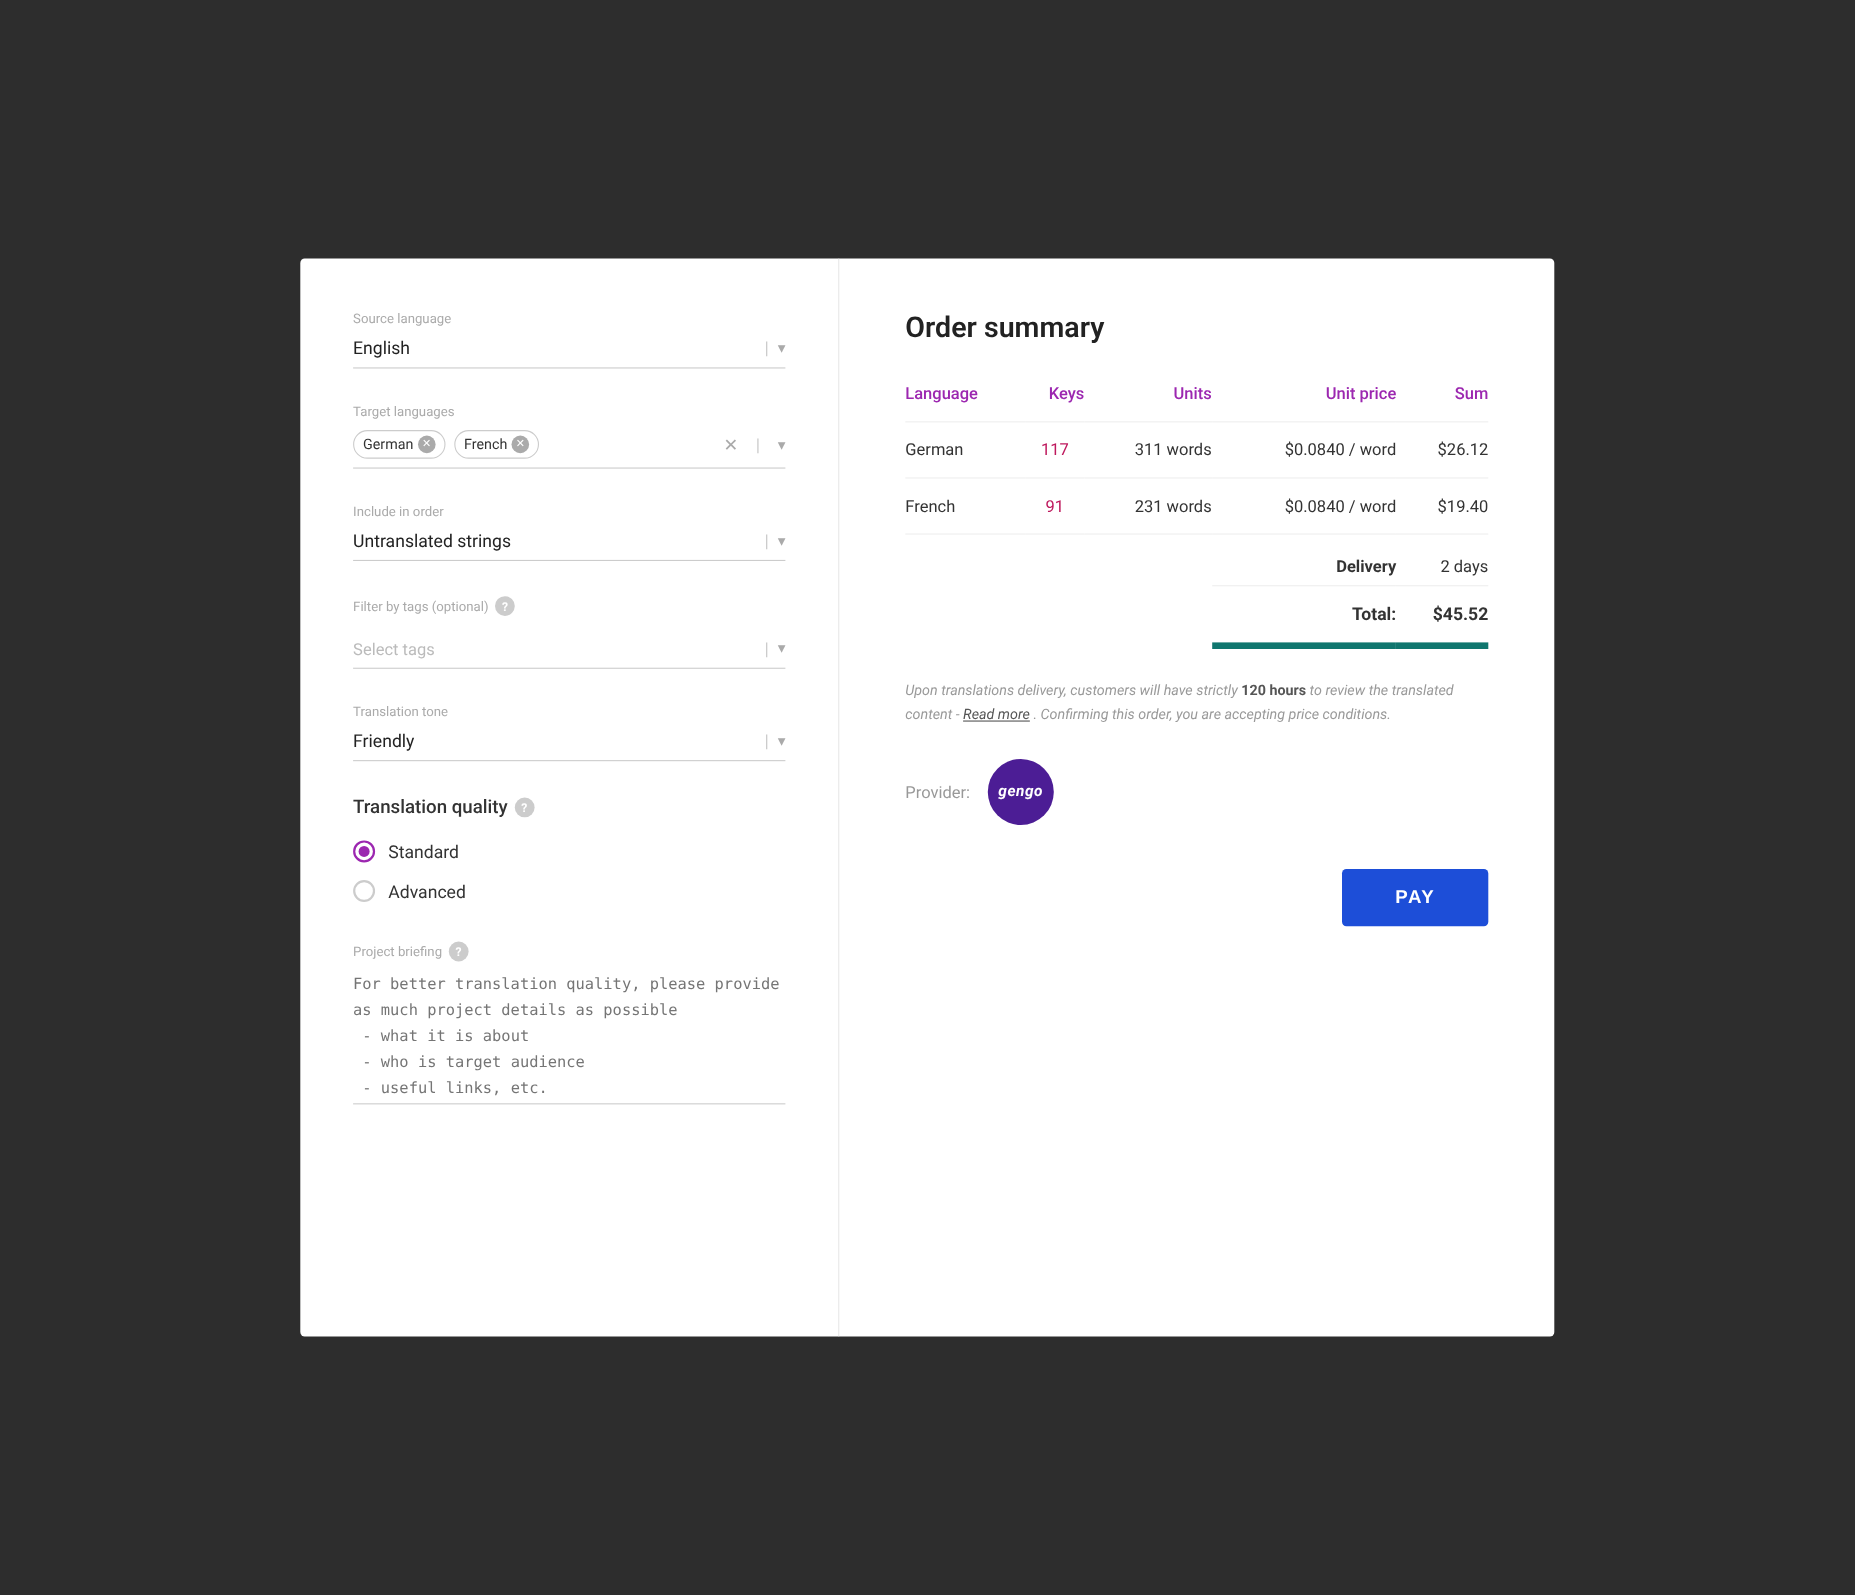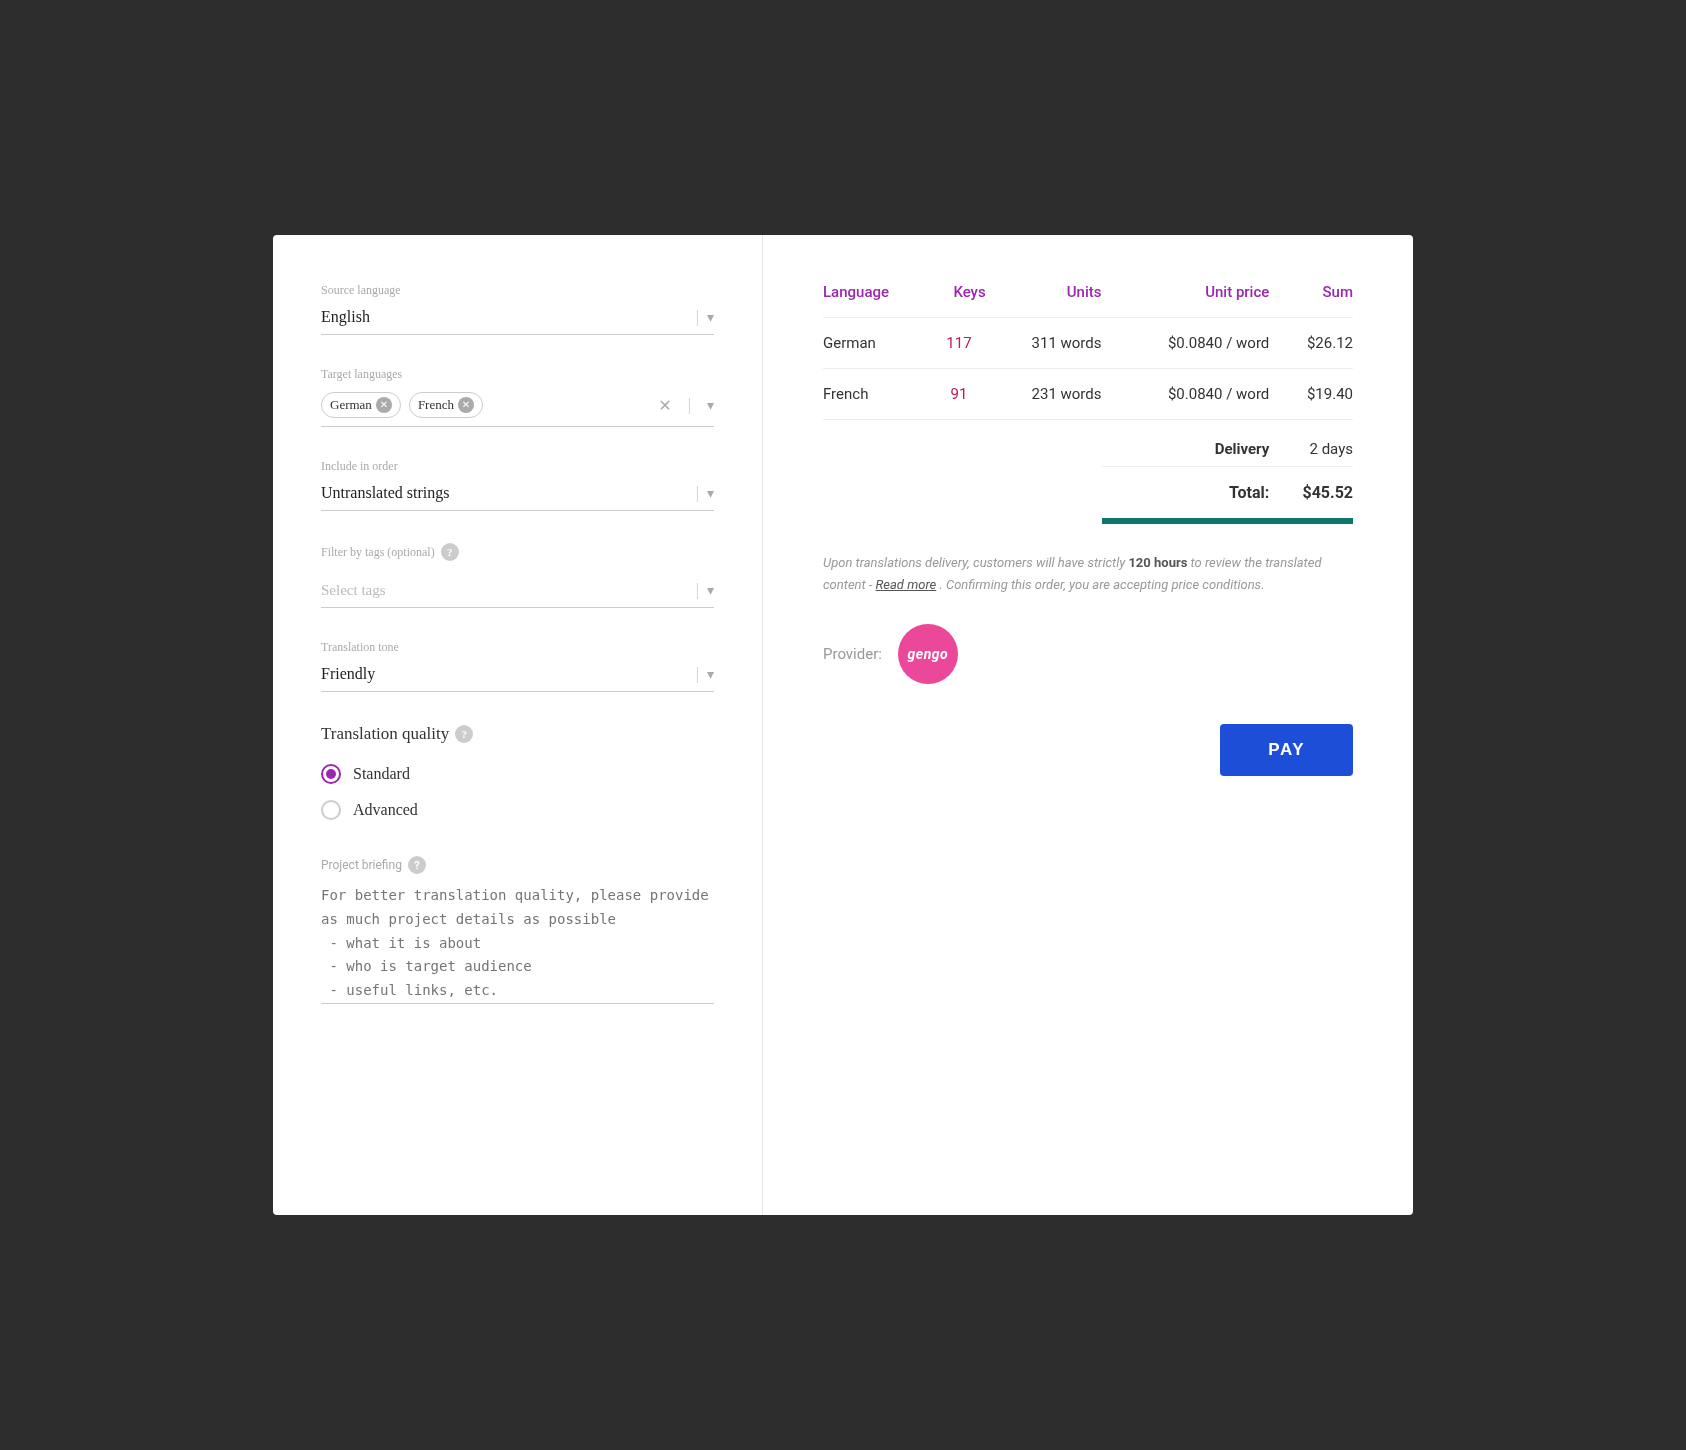--- a/index.html
+++ b/index.html
@@ -21,21 +21,20 @@
     }
     
     .left-panel {
       width: 490px;
       padding: 48px 48px 48px 48px;
       border-right: 1px solid #e8e8e8;
       flex-shrink: 0;
     }
     .field-group {
       margin-bottom: 32px;
-      font-family: Liberation Serif, serif;
     }
     .field-label {
       font-size: 12px;
       color: #aaa;
       margin-bottom: 10px;
       display: block;
     }
     .select-row {
       display: flex;
       align-items: center;
@@ -264,21 +263,21 @@
       margin-bottom: 40px;
     }
     .provider-label {
       font-size: 15px;
       color: #999;
     }
     .gengo-logo {
       width: 60px;
       height: 60px;
       border-radius: 50%;
-      background: #ec4899;
+      background: #4c1d95;
       display: flex;
       align-items: center;
       justify-content: center;
     }
     .gengo-text {
       color: #fff;
       font-size: 14px;
       font-weight: 700;
       font-style: italic;
       letter-spacing: 0.5px;
@@ -393,20 +392,21 @@
       </div>
       <textarea class="briefing-textarea" placeholder="For better translation quality, please provide as much project details as possible
  - what it is about
  - who is target audience
  - useful links, etc." style=""></textarea>
     </div>
 
   </div>
 
   <div class="right-panel">
+    <h2 class="order-title">Order summary</h2>
 
     <table class="summary-table">
       <thead>
         <tr>
           <th>Language</th>
           <th>Keys</th>
           <th>Units</th>
           <th>Unit price</th>
           <th>Sum</th>
         </tr>

